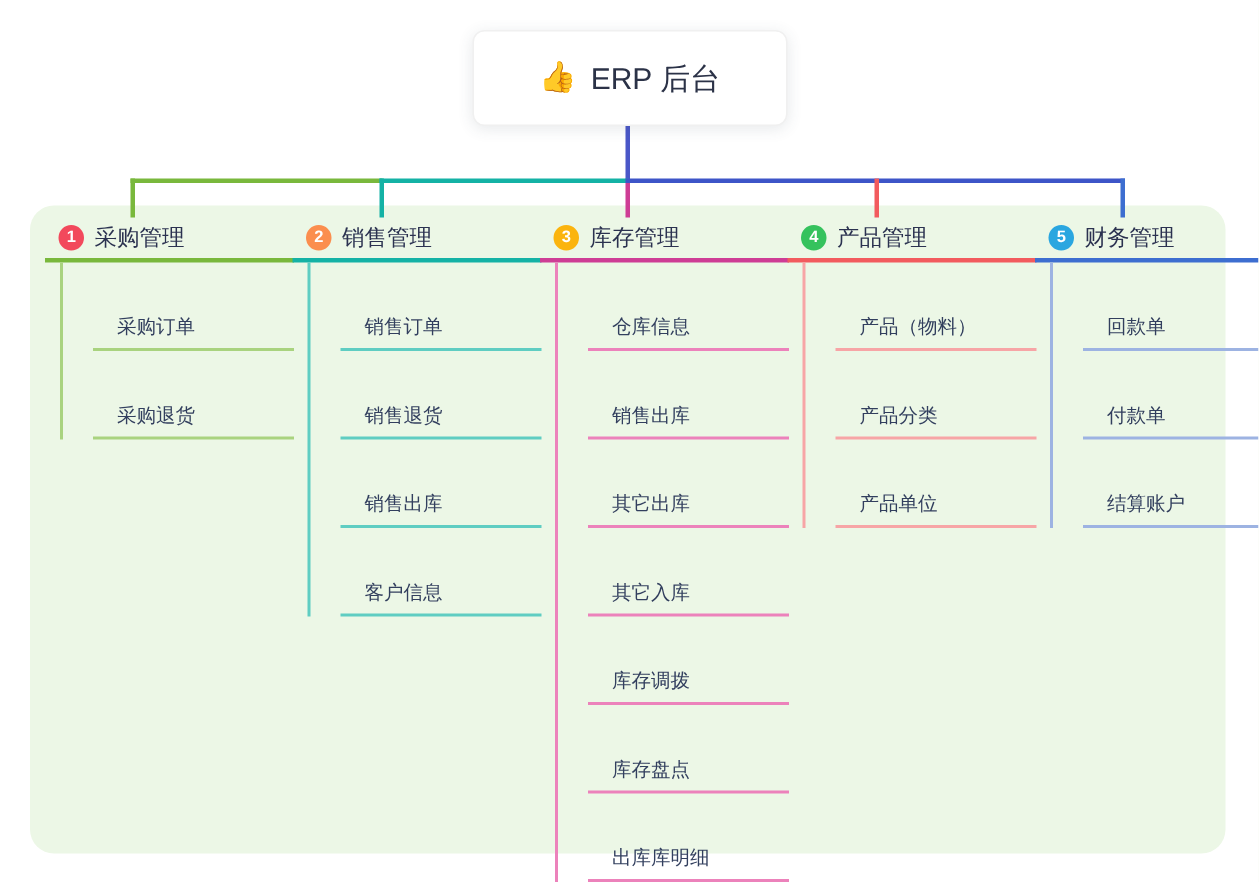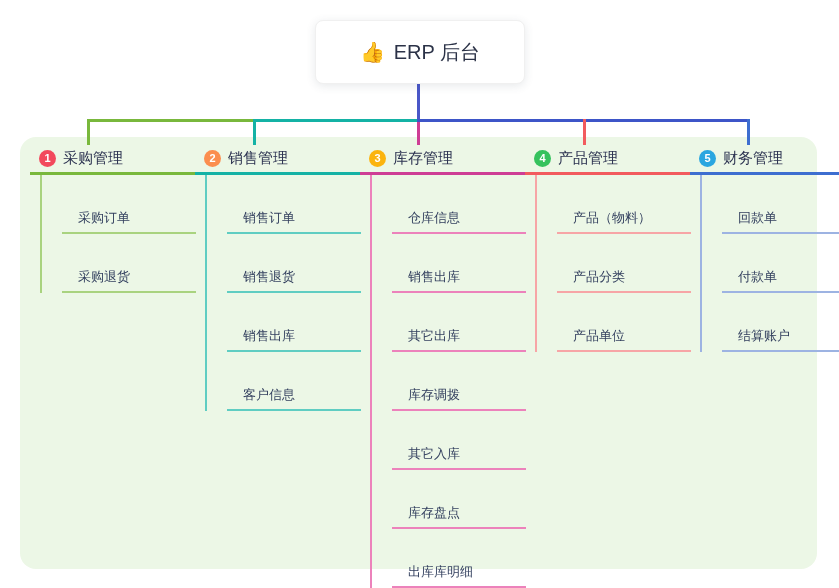--- a/index.html
+++ b/index.html
@@ -84,22 +84,22 @@
 
   <div class="branch b3">
     <div class="branch-title">
       <span class="badge">3</span>
       <span>库存管理</span>
     </div>
     <div class="children">
       <div class="child">仓库信息</div>
       <div class="child">销售出库</div>
       <div class="child">其它出库</div>
+      <div class="child">其它入库</div>
       <div class="child">库存调拨</div>
-      <div class="child">其它入库</div>
       <div class="child">库存盘点</div>
       <div class="child">出库库明细</div>
     </div>
   </div>
 
   <div class="branch b4">
     <div class="branch-title">
       <span class="badge">4</span>
       <span>产品管理</span>
     </div>

